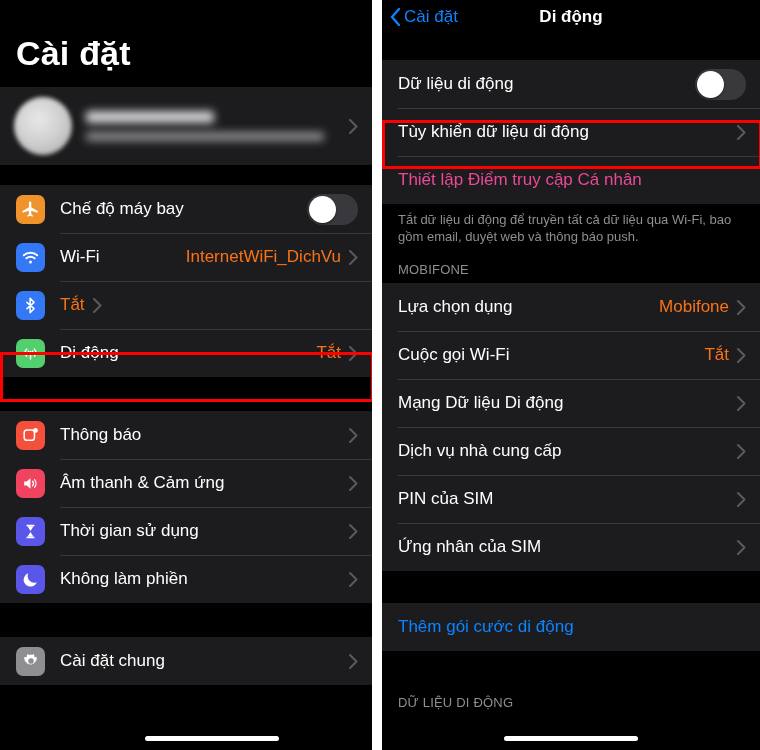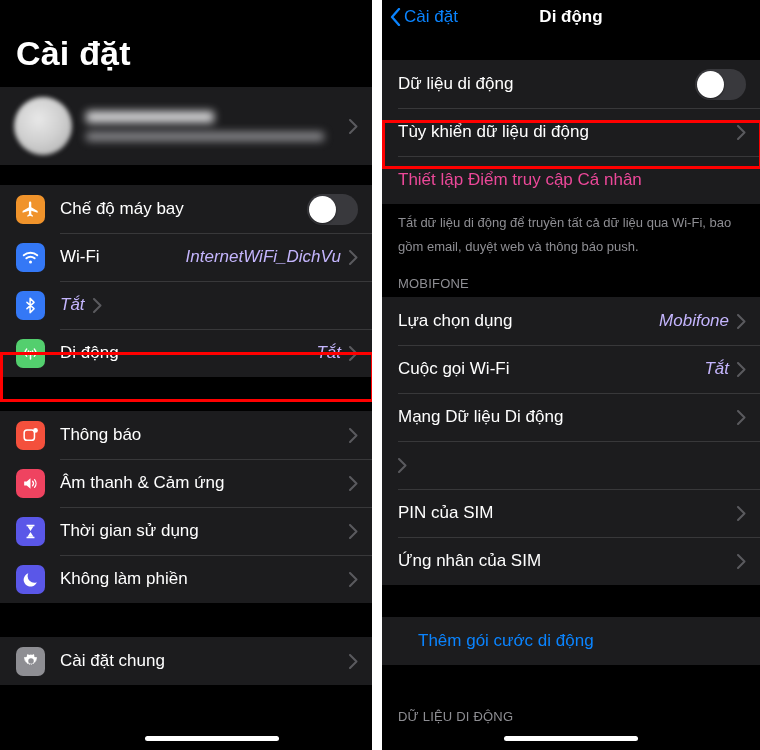--- a/index.html
+++ b/index.html
@@ -63,28 +63,27 @@
   }
   .icon svg { display:block; }
 
   .label {
     font-size:17px;
     color:#fff;
     flex:1 1 auto;
     white-space:nowrap;
   }
   .label.dim { color:#ec4899; }
-  .label.link { color:#0a84ff;margin-left:20px; }
+  .label.link { color:#0a84ff; }
 
   .value {
     font-size:17px;
-    color:#c4b5fd;
+    color:#f97316;
     margin-right:8px;
     white-space:nowrap;
-    font-style:italic;
   }
 
   .chev {
     width:9px; height:15px;
     flex:0 0 9px;
     color:#5a5a5e;
   }
   .chev svg { display:block; }
 
   
@@ -160,21 +159,21 @@
     text-align:center;
     font-size:17px;
     font-weight:bold;
     color:#fff;
     pointer-events:none;
   }
 
   
   .footer-note {
     font-size:13px;
-    line-height:24px;
+    line-height:17px;
     color:#8e8e93;
     padding:7px 16px 13px 16px;
     background:#000;
   }
   .sect-header {
     font-size:13px;
     color:#8e8e93;
     padding:4px 16px 6px 16px;
     background:#000;
     text-transform:uppercase;
@@ -445,20 +444,21 @@
       <div class="row no-icon">
         <div class="label">Mạng Dữ liệu Di động</div>
         <div class="chev">
           <svg viewBox="0 0 9 15" width="9" height="15">
               <path d="M1 1 L7.5 7.5 L1 14" stroke="#5a5a5e" stroke-width="2" fill="none" stroke-linecap="round" stroke-linejoin="round"></path>
             </svg>
         </div>
       </div>
 
       <div class="row no-icon">
+        <div class="label">Dịch vụ nhà cung cấp</div>
         <div class="chev">
           <svg viewBox="0 0 9 15" width="9" height="15">
               <path d="M1 1 L7.5 7.5 L1 14" stroke="#5a5a5e" stroke-width="2" fill="none" stroke-linecap="round" stroke-linejoin="round"></path>
             </svg>
         </div>
       </div>
 
       <div class="row no-icon">
         <div class="label">PIN của SIM</div>
         <div class="chev">

